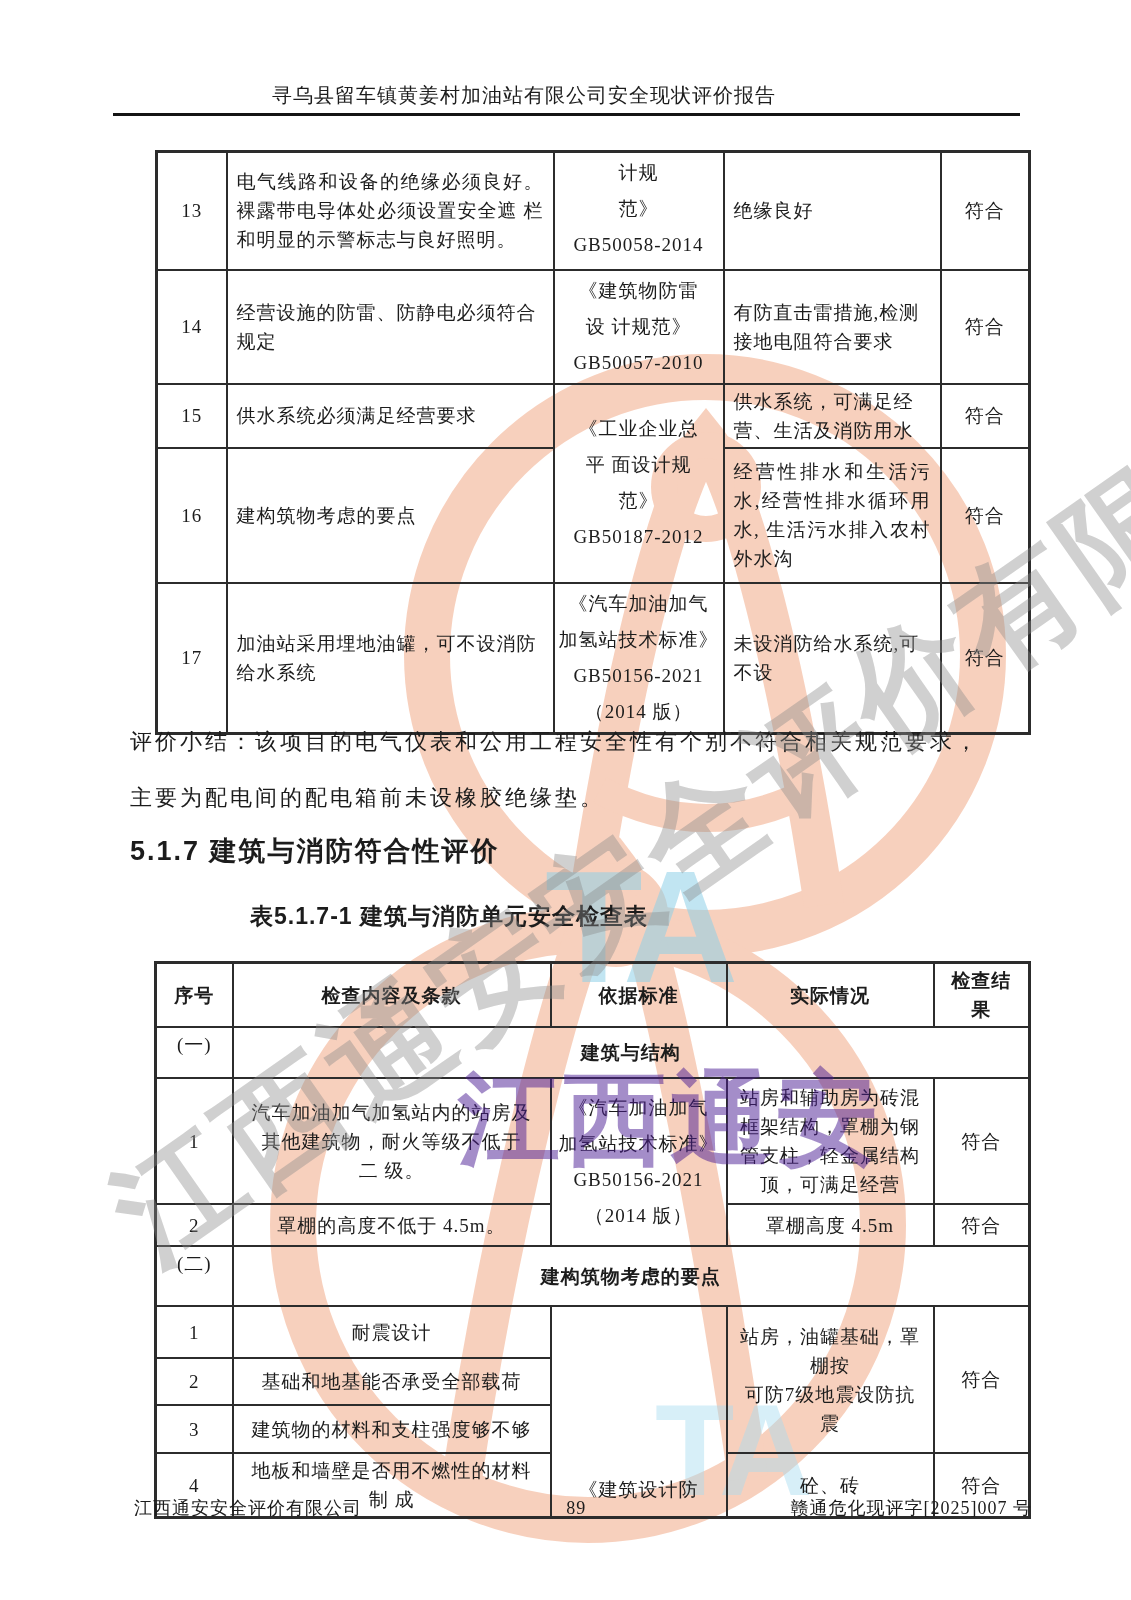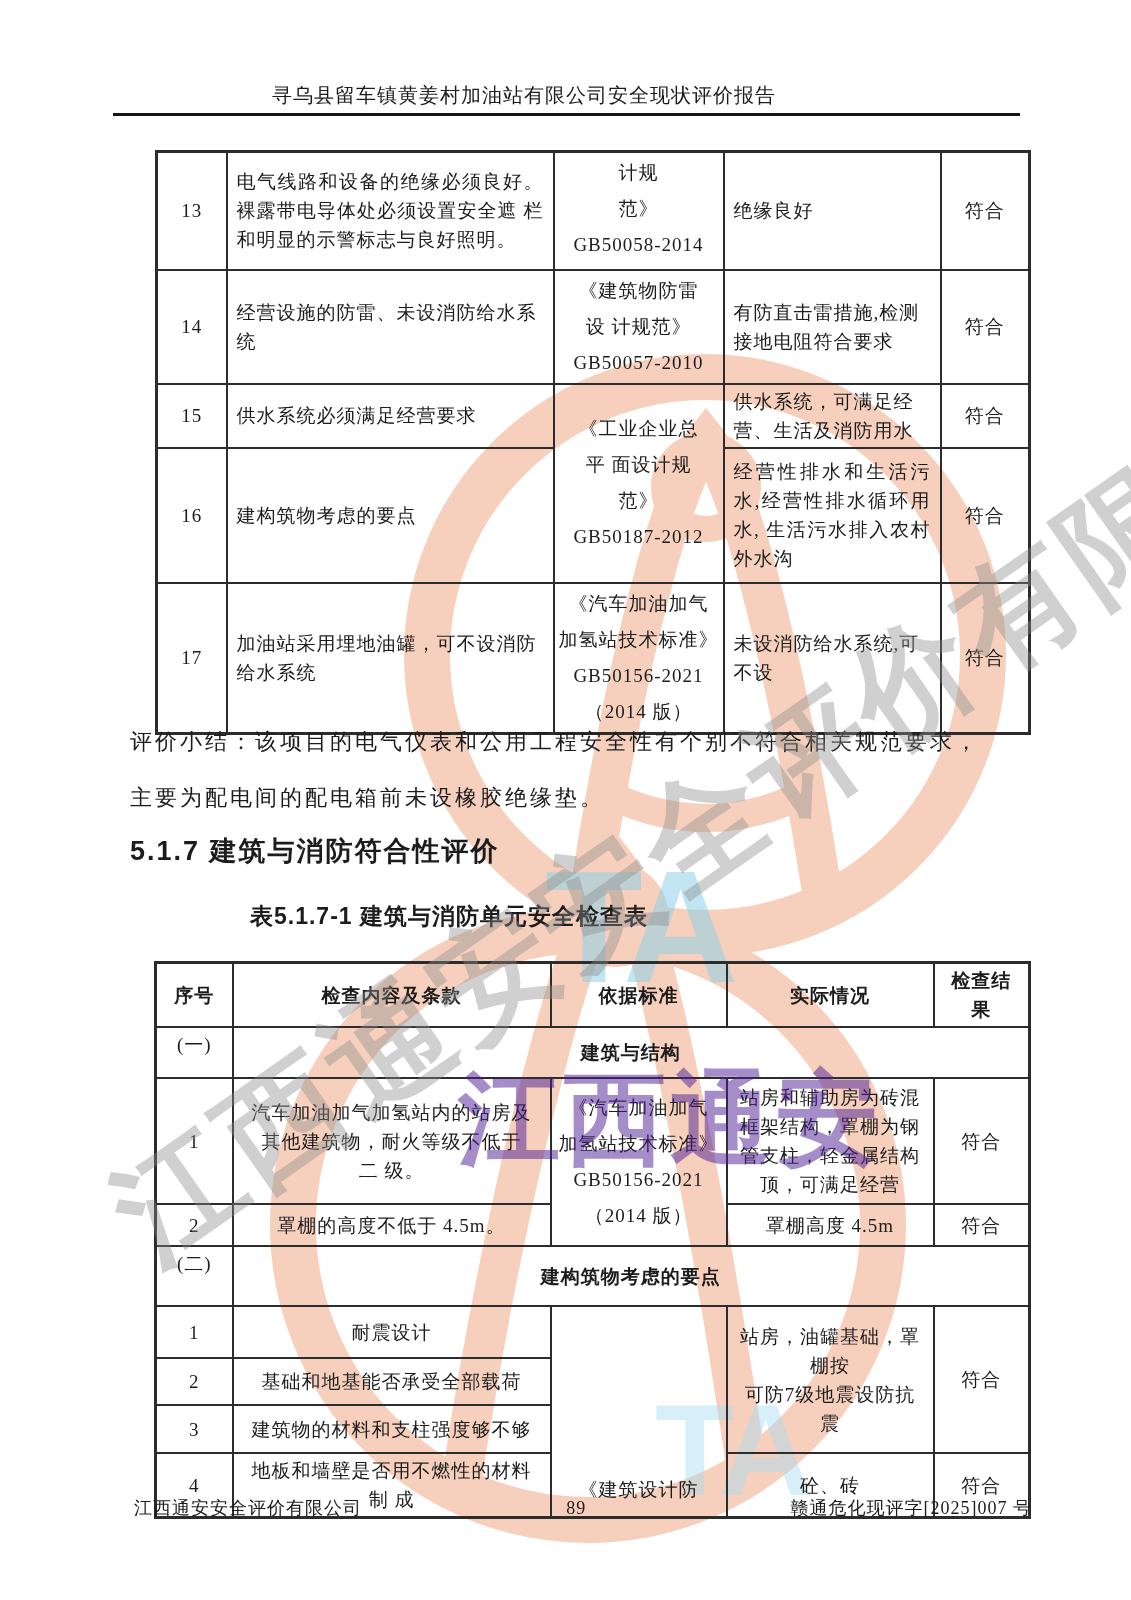--- a/index.html
+++ b/index.html
@@ -127,21 +127,21 @@
     <td class="no">13</td>
     <td class="just">电气线路和设备的绝缘必须良好。裸露带电导体处必须设置安全遮 栏和明显的示警标志与良好照明。</td>
     <td class="std std-top">计规
 范》
 GB50058-2014</td>
     <td class="c-left">绝缘良好</td>
     <td class="c-center">符合</td>
   </tr>
   <tr style="height:108px">
     <td class="no">14</td>
-    <td class="c-left">经营设施的防雷、未设消防给水系统</td>
+    <td class="c-left">经营设施的防雷、防静电必须符合规定</td>
     <td class="std">《建筑物防雷
 设 计规范》
 GB50057-2010</td>
     <td class="c-left">有防直击雷措施,检测接地电阻符合要求</td>
     <td class="c-center">符合</td>
   </tr>
   <tr style="height:59px">
     <td class="no">15</td>
     <td class="c-left">供水系统必须满足经营要求</td>
     <td class="std" rowspan="2">《工业企业总

